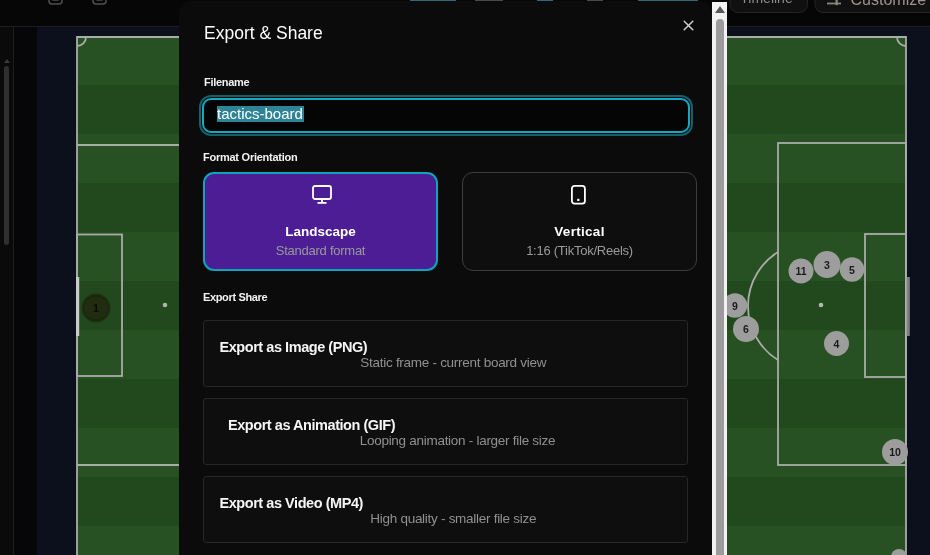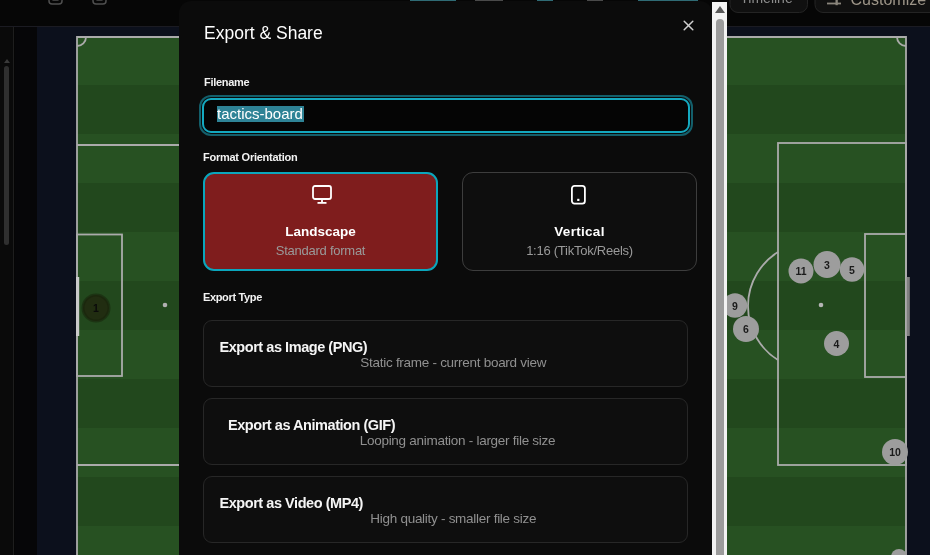--- a/index.html
+++ b/index.html
@@ -18,29 +18,29 @@
   #larrow { left:4px; top:59px; width:0; height:0; border-left:3px solid transparent; border-right:3px solid transparent; border-bottom:4px solid #3a3a3a; }
 
   
   #modal { left:179px; top:1px; width:533px; height:554px; background:#0b0b0b; border-radius:12px 12px 0 0; z-index:20; }
   #mtitle { left:25px; top:24px; font-size:17.5px; font-weight:normal; color:#fff; line-height:17px; }
   #mclose { left:504px; top:18.5px; width:11px; height:11px; }
   .lbl { font-weight:bold; color:#f2f2f2; font-size:11px; letter-spacing:-0.15px; line-height:13px; }
   #finput { left:22.5px; top:96.5px; width:488px; height:35px; background:#050505; border:2px solid #14a9c0; border-radius:9px; box-shadow:0 0 0 1px #0b0b0b, 0 0 0 3px #135f6b; }
   #ftext { left:37.5px; top:105px; font-size:15px; line-height:16px; color:#fff; background:#2e8396; padding:0 1px 0 0.5px; }
 
-  .fcard { top:171px; width:235px; height:99px; border-radius:11px; background:#7f1d1d; text-align:center; }
+  .fcard { top:171px; width:235px; height:99px; border-radius:11px; background:#4c1d95; text-align:center; }
   #fcard1 { left:24px; border:2px solid #0ba6bc; }
   #fcard2 { left:283px; border:1px solid #3d3d3d; background:#0e0e0e; }
   #fcard2 .t { top:52px; letter-spacing:0.3px; }
   #fcard2 .s { top:70.5px; }
   .fcard .t { position:absolute; width:100%; left:0; top:51px; font-size:13.5px; font-weight:bold; color:#fff; line-height:13.5px; }
   .fcard .s { position:absolute; width:100%; left:0; top:69.5px; font-size:13px; color:#9a9a9a; line-height:13px; letter-spacing:-0.25px; }
 
-  .ecard { left:24px; width:485px; height:67px; border-radius:9px; background:#0e0e0e; border:1px solid #272727; padding:19px 0 0 15.5px; }
+  .ecard { left:24px; width:485px; height:67px; border-radius:3px; background:#0e0e0e; border:1px solid #272727; padding:19px 0 0 15.5px; }
   .ecard .t { font-size:14.5px; font-weight:bold; color:#f5f5f5; letter-spacing:-0.45px; line-height:14px; }
   .ecard .s { font-size:13.5px; color:#909090; letter-spacing:-0.28px; line-height:13.5px; margin-top:1.5px;text-align:center; }
 
   
   #rsb { left:712px; top:2px; width:15px; height:553px; background:#f2f2f2; z-index:30; }
   #rarrow { left:3px; top:4px; width:0; height:0; border-left:5px solid transparent; border-right:5px solid transparent; border-bottom:7px solid #585858; }
   #rthumb { left:3.5px; top:17px; width:8px; height:540px; background:#9b9b9b; border-radius:4px; }
 </style>
 </head>
 <body>
@@ -145,21 +145,21 @@
     </div>
     <div class="abs fcard" id="fcard2">
       <svg class="abs" style="left:108px;top:12px;" width="15" height="20" viewBox="0 0 15 20">
         <rect x="0.9" y="0.9" width="13" height="17.8" rx="2.6" fill="none" stroke="#fff" stroke-width="1.8"></rect>
         <rect x="6.2" y="13.8" width="2.2" height="2.2" fill="#fff"></rect>
       </svg>
       <div class="t">Vertical</div>
       <div class="s">1:16 (TikTok/Reels)</div>
     </div>
 
-    <div class="abs lbl" style="left:24px; top:290px; letter-spacing:-0.35px;">Export Type</div>
+    <div class="abs lbl" style="left:24px; top:290px; letter-spacing:-0.35px;">Export Share</div>
     <div class="abs ecard" style="top:319px;">
       <div class="t">Export as Image (PNG)</div>
       <div class="s">Static frame - current board view</div>
     </div>
     <div class="abs ecard" style="top:397px;padding-left:24px;">
       <div class="t">Export as Animation (GIF)</div>
       <div class="s">Looping animation - larger file size</div>
     </div>
     <div class="abs ecard" style="top:475px;">
       <div class="t">Export as Video (MP4)</div>

